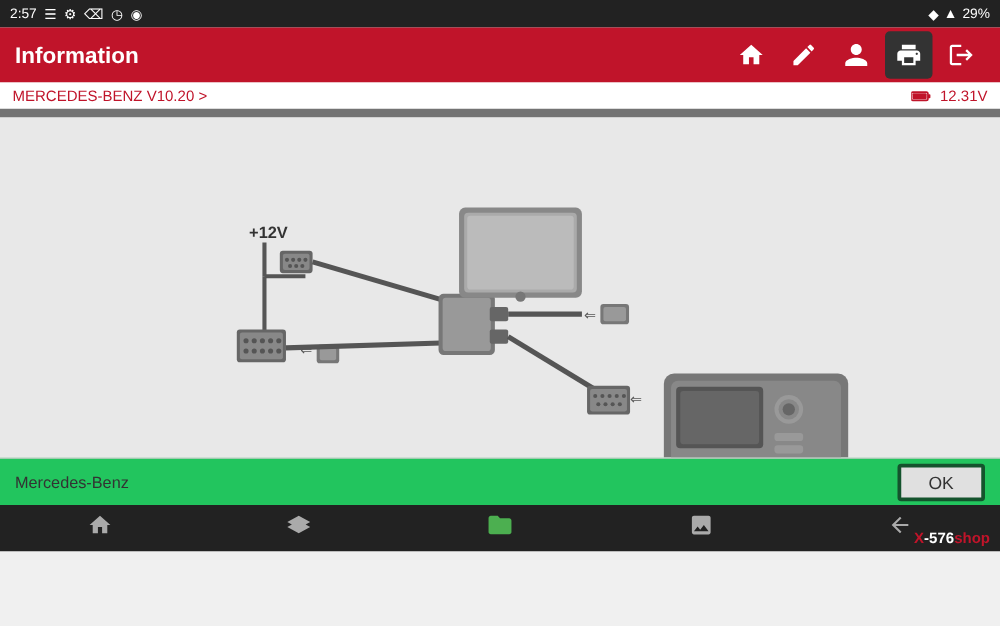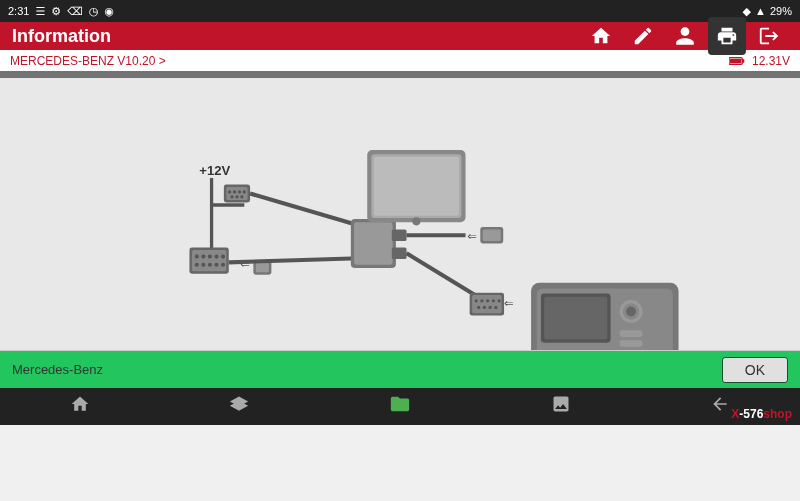--- a/index.html
+++ b/index.html
@@ -14,21 +14,21 @@
       justify-content: space-between;
       padding: 0 8px;
       color: #fff;
       font-size: 11px;
     }
     .status-left { display: flex; gap: 6px; align-items: center; }
     .status-right { display: flex; gap: 4px; align-items: center; }
 
     
     .toolbar {
-      height: 28px;
+      height: 44px;
       background: #c0142a;
       display: flex;
       align-items: center;
       justify-content: space-between;
       padding: 11px 12px;
     }
     .toolbar-title {
       color: #fff;
       font-size: 18px;
       font-weight: bold;
@@ -98,21 +98,21 @@
       align-items: center;
       justify-content: space-between;
       padding: 0 12px;
     }
     .bottom-label {
       font-size: 13px;
       color: #333;
     }
     .ok-btn {
       background: #e0e0e0;
-      border: 1px solid #14532d;
+      border: 3px solid #14532d;
       border-radius: 3px;
       padding: 4px 22px;
       font-size: 14px;
       cursor: pointer;
       color: #333;
     }
 
     
     .nav-bar {
       height: 37px;
@@ -126,21 +126,21 @@
       font-size: 18px;
       cursor: pointer;
     }
     .nav-icon.active { color: #4caf50; }
   </style>
 </head>
 <body>
 
 <div class="status-bar">
   <div class="status-left">
-    <span>2:31</span>
+    <span>2:57</span>
     <span>☰</span>
     <span>⚙</span>
     <span>⌫</span>
     <span>◷</span>
     <span>◉</span>
   </div>
   <div class="status-right">
     <span>◆</span>
     <span>▲</span>
     <span>29%</span>

